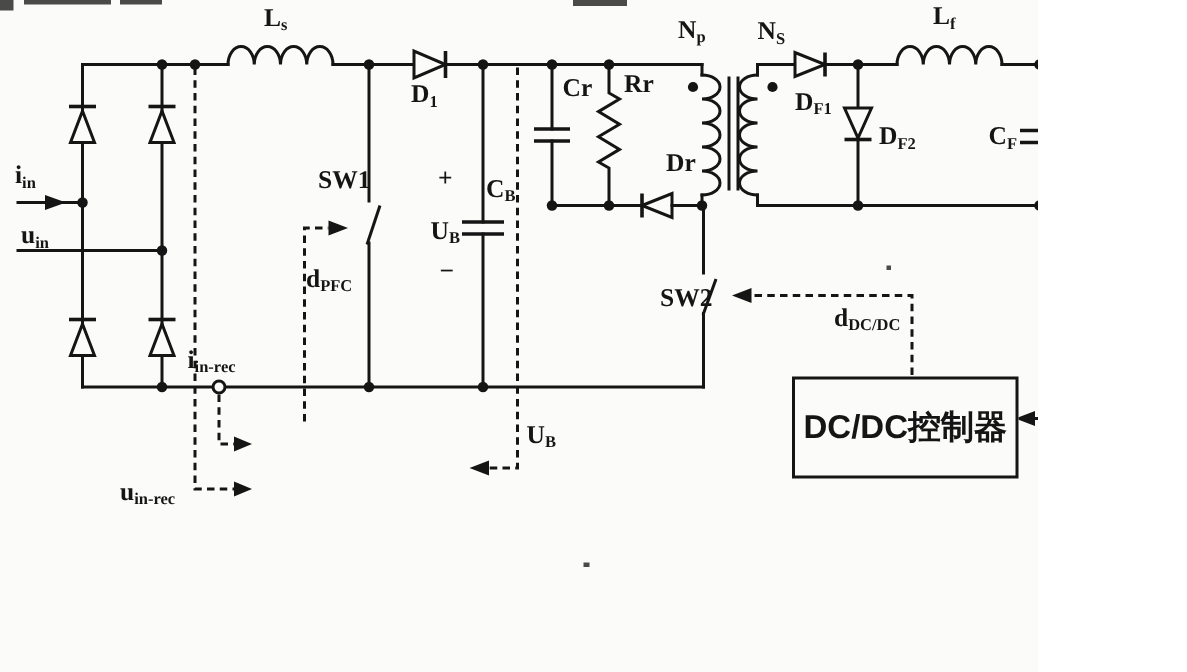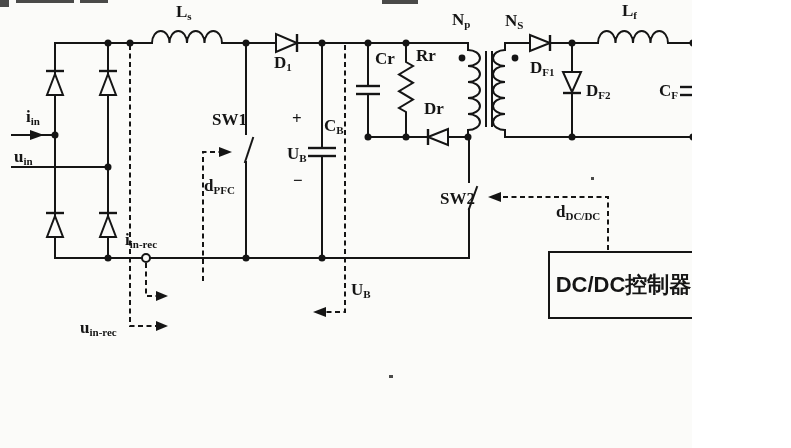--- a/index.html
+++ b/index.html
@@ -22,21 +22,21 @@
     white-space:nowrap; letter-spacing:0;
   }
   .lbl sub { font-size:11px; line-height:0; vertical-align:-3px; letter-spacing:0; }
   .ctrl-box {
     position:absolute; border:2.4px solid var(--ink);
     display:flex; align-items:center; justify-content:center;
     font-family:"Liberation Sans", sans-serif; font-weight:700;
     background:var(--paper); white-space:nowrap;
   }
   #pfc-box  { left:168px; top:282px; width:145px; height:66px; font-size:25px; }
-  #dcdc-box { left:528px; top:251px; width:147px; height:64px; font-size:22px;margin-left:20px; }
+  #dcdc-box { left:528px; top:251px; width:147px; height:64px; font-size:22px; }
   .caption { position:absolute; white-space:nowrap; }
   #cap-zh { left:120px; top:380px; font-size:18px; font-weight:700;
             font-family:"Liberation Sans", sans-serif; }
   #cap-en { left:90px;  top:411px; font-size:20px; font-weight:400;
             font-family:"Liberation Serif", serif; }
 </style>
 </head>
 <body>
 
 <div id="stage">
@@ -201,32 +201,32 @@
       <circle class="f" cx="322" cy="258" r="3.5"></circle>
       <circle class="f" cx="368" cy="137" r="3.5"></circle>
         <circle class="f" cx="406" cy="137" r="3.5"></circle>
       <circle class="f" cx="468" cy="137" r="3.5"></circle>
         <circle class="f" cx="572" cy="137" r="3.5"></circle>
       <circle class="f" cx="693" cy="137" r="3.5"></circle>
     </g>
   </svg>
 
   <span class="lbl" style="left:176px;top:3px"><span>L</span><sub>s</sub></span>
-  <span class="lbl" style="left:26px;top:108px"><span>i</span><sub>in</sub></span>
+  <span class="lbl" style="left:10px;top:108px"><span>i</span><sub>in</sub></span>
   <span class="lbl" style="left:14px;top:148px"><span>u</span><sub>in</sub></span>
   <span class="lbl" style="left:212px;top:111px"><span>SW1</span></span>
   <span class="lbl" style="left:274px;top:54px"><span>D</span><sub>1</sub></span>
   <span class="lbl" style="left:204px;top:177px"><span>d</span><sub>PFC</sub></span>
   <span class="lbl" style="left:292px;top:110px"><span>+</span></span>
   <span class="lbl" style="left:287px;top:145px"><span>U</span><sub>B</sub></span>
   <span class="lbl" style="left:293px;top:172px"><span>−</span></span>
   <span class="lbl" style="left:324px;top:117px"><span>C</span><sub>B</sub></span>
   <span class="lbl" style="left:375px;top:50px"><span>Cr</span></span>
   <span class="lbl" style="left:416px;top:47px"><span>Rr</span></span>
-  <span class="lbl" style="left:424px;top:100px"><span>Dr</span></span>
+  <span class="lbl" style="left:444px;top:100px"><span>Dr</span></span>
   <span class="lbl" style="left:452px;top:11px"><span>N</span><sub>p</sub></span>
   <span class="lbl" style="left:505px;top:12px"><span>N</span><sub>S</sub></span>
   <span class="lbl" style="left:530px;top:59px"><span>D</span><sub>F1</sub></span>
   <span class="lbl" style="left:586px;top:82px"><span>D</span><sub>F2</sub></span>
   <span class="lbl" style="left:622px;top:2px"><span>L</span><sub>f</sub></span>
   <span class="lbl" style="left:659px;top:82px"><span>C</span><sub>F</sub></span>
   <span class="lbl" style="left:741px;top:82px"><span>R</span><sub>0</sub></span>
   <span class="lbl" style="left:440px;top:190px"><span>SW2</span></span>
   <span class="lbl" style="left:556px;top:203px"><span>d</span><sub>DC/DC</sub></span>
   <span class="lbl" style="left:351px;top:281px"><span>U</span><sub>B</sub></span>

